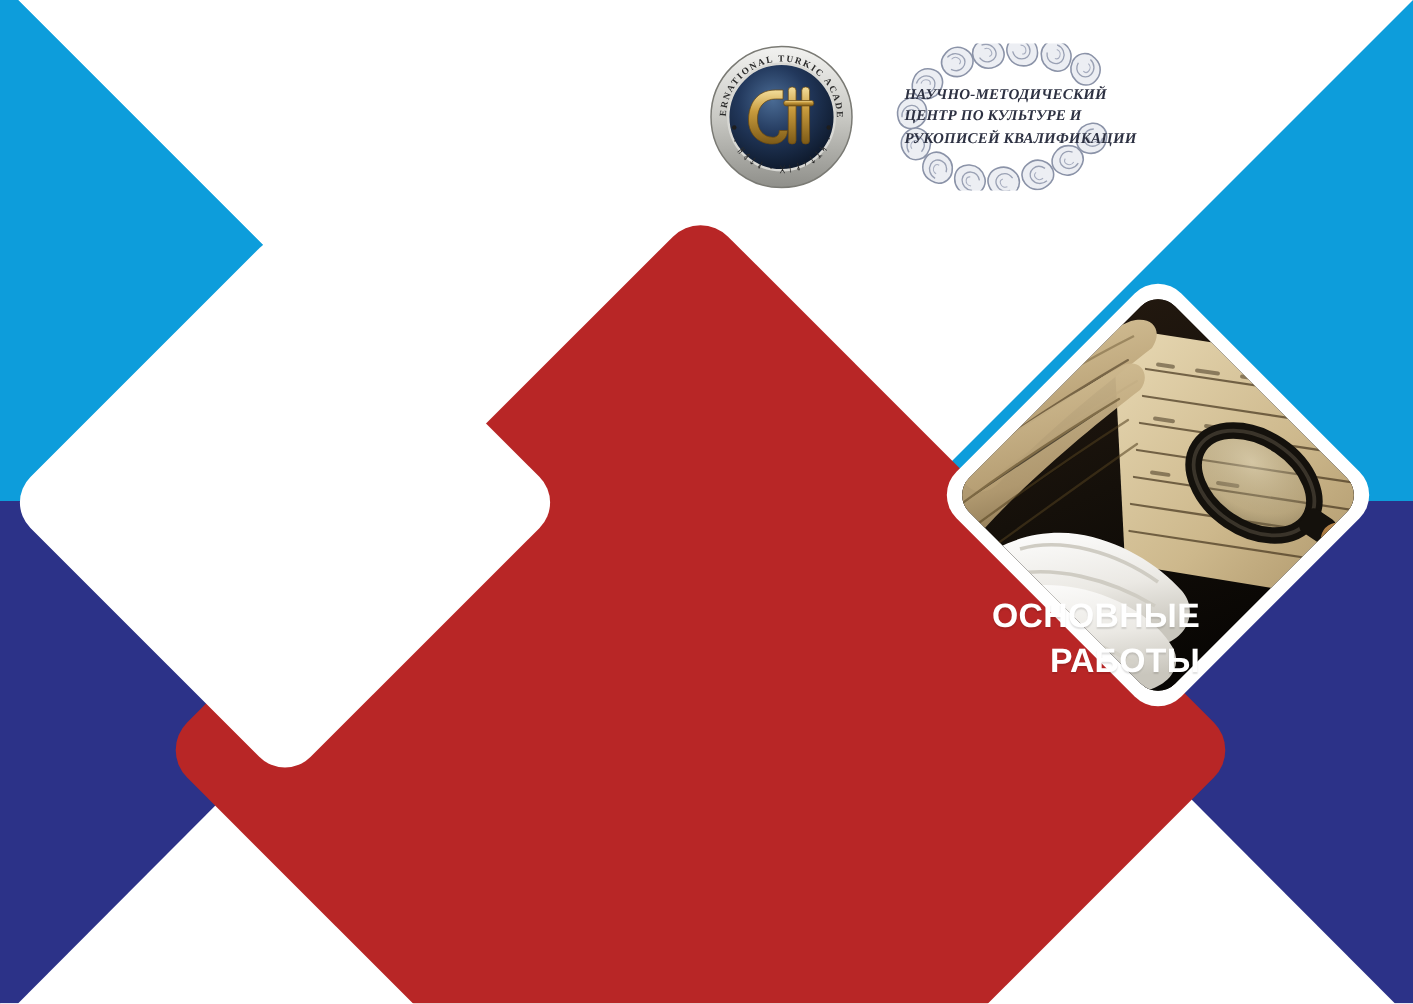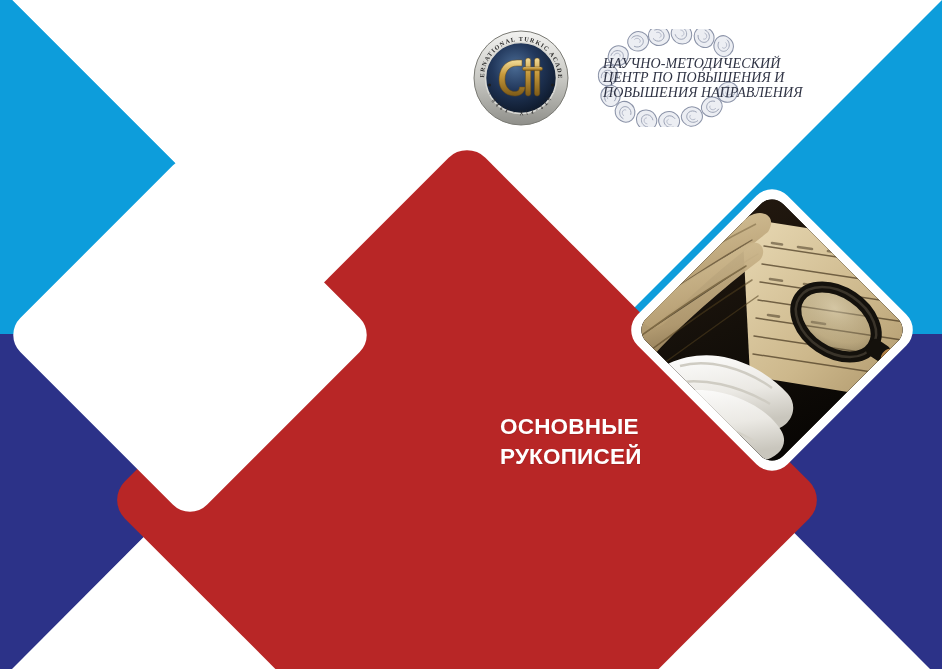--- a/index.html
+++ b/index.html
@@ -58,23 +58,23 @@
     left: 0; top: 0;
     width: 210px;
     height: 98px;
   }
   .center-text {
     position: absolute;
     left: 26px;
     top: 28px;
     width: 186px;
     font-family: "Liberation Serif", "DejaVu Serif", serif;
-    font-weight: normal;
+    font-weight: bold;
     font-style: italic;
-    font-size: 14px;
+    font-size: 10px;
     line-height: 14.3px;
     letter-spacing: 0.1px;
     color: #2d3142;
     white-space: nowrap;
   }
   .center-text div { white-space: nowrap; }
 
   
   .photo-diamond {
     position: absolute;
@@ -107,30 +107,31 @@
     height: 300px;
     margin-left: -150px;
     margin-top: -150px;
     transform: rotate(-45deg);
   }
 
   
   .cover-title {
     position: absolute;
     left: 500px;
-    top: 412px;
+    top: 396px;
     width: 300px;
     color: #ffffff;
     font-family: "Liberation Sans", sans-serif;
     font-weight: bold;
     font-size: 22.5px;
     line-height: 29.6px;
     letter-spacing: 0.2px;
     text-transform: uppercase;
     text-shadow: 0 1px 1px rgba(0,0,0,0.12);
+    text-align: right;
   }
   .cover-title div { white-space: nowrap; }
 </style>
 </head>
 <body>
 
 <div id="cover">
 
   <svg id="bg-svg" viewBox="0 0 942 669">
     <defs>
@@ -236,22 +237,22 @@
           <use href="#paisley" transform="translate(48,84) rotate(-150) scale(1.05)"></use>
           <use href="#paisley" transform="translate(70,92) rotate(-175) scale(1.05)"></use>
           <use href="#paisley" transform="translate(93,93) rotate(160) scale(1.05)"></use>
           <use href="#paisley" transform="translate(116,88) rotate(140) scale(1.05)"></use>
           <use href="#paisley" transform="translate(136,78) rotate(122) scale(1.05)"></use>
           <use href="#paisley" transform="translate(152,63) rotate(104) scale(1.05)"></use>
         </g>
       </svg>
       <div class="center-text">
         <div>НАУЧНО-МЕТОДИЧЕСКИЙ</div>
-        <div>ЦЕНТР ПО ПОВЫШЕНИЯ И</div>
-        <div>ПОВЫШЕНИЯ НАПРАВЛЕНИЯ</div>
+        <div>ЦЕНТР ПО КУЛЬТУРЕ И</div>
+        <div>РУКОПИСЕЙ КВАЛИФИКАЦИИ</div>
       </div>
     </div>
   </div>
 
   <div class="photo-diamond">
     <div class="photo-inner">
       <svg class="photo-art" viewBox="0 0 300 300" preserveAspectRatio="xMidYMid slice">
         <defs>
           <linearGradient id="bgDark" x1="0" y1="0" x2="0.4" y2="1">
             <stop offset="0%" stop-color="#2a1d12"></stop>
@@ -348,16 +349,16 @@
         </g>
 
         <rect x="0" y="0" width="300" height="300" fill="none"></rect>
         <path d="M 0 0 L 300 0 L 300 300 L 0 300 Z" fill="none"></path>
       </svg>
     </div>
   </div>
 
   <div class="cover-title">
     <div>ОСНОВНЫЕ</div>
-    <div>РУКОПИСЕЙ</div>
+    <div>РАБОТЫ</div>
   </div>
 
 </div>
 
 </body></html>

